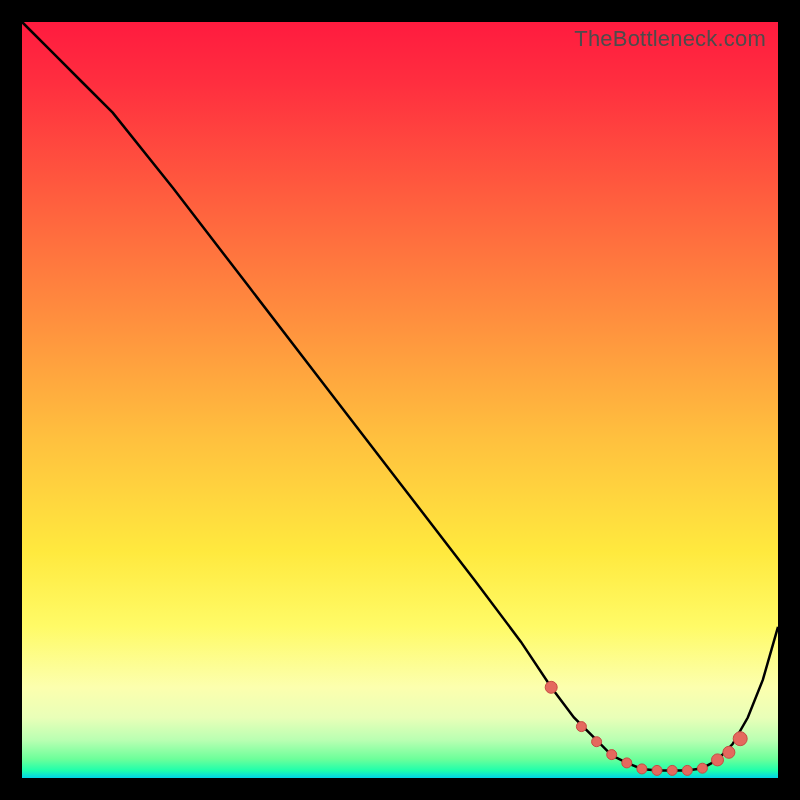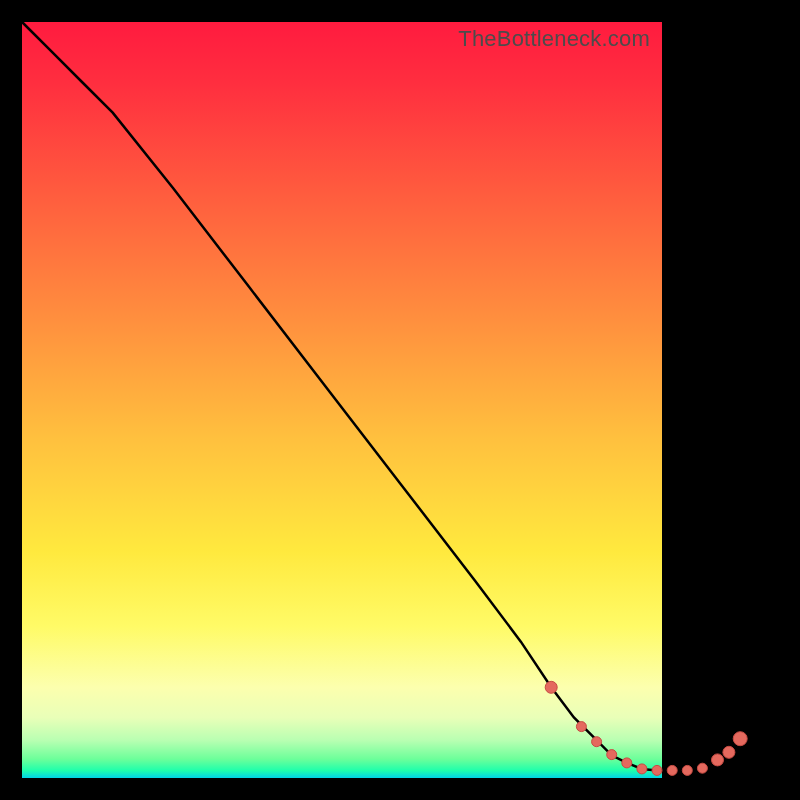--- a/index.html
+++ b/index.html
@@ -8,21 +8,21 @@
     width: 800px;
     height: 800px;
     background: #000;
     overflow: hidden;
     font-family: Arial, Helvetica, sans-serif;
   }
   .frame {
     position: absolute;
     left: 22px;
     top: 22px;
-    width: 640px;
+    width: 756px;
     height: 756px;
     background: linear-gradient(to bottom,
       #ff1b3f 0%,
       #ff2e3f 8%,
       #ff5a3e 22%,
       #ff8b3e 38%,
       #ffc03e 55%,
       #ffe93e 70%,
       #fffb67 80%,
       #fcffae 88%,

